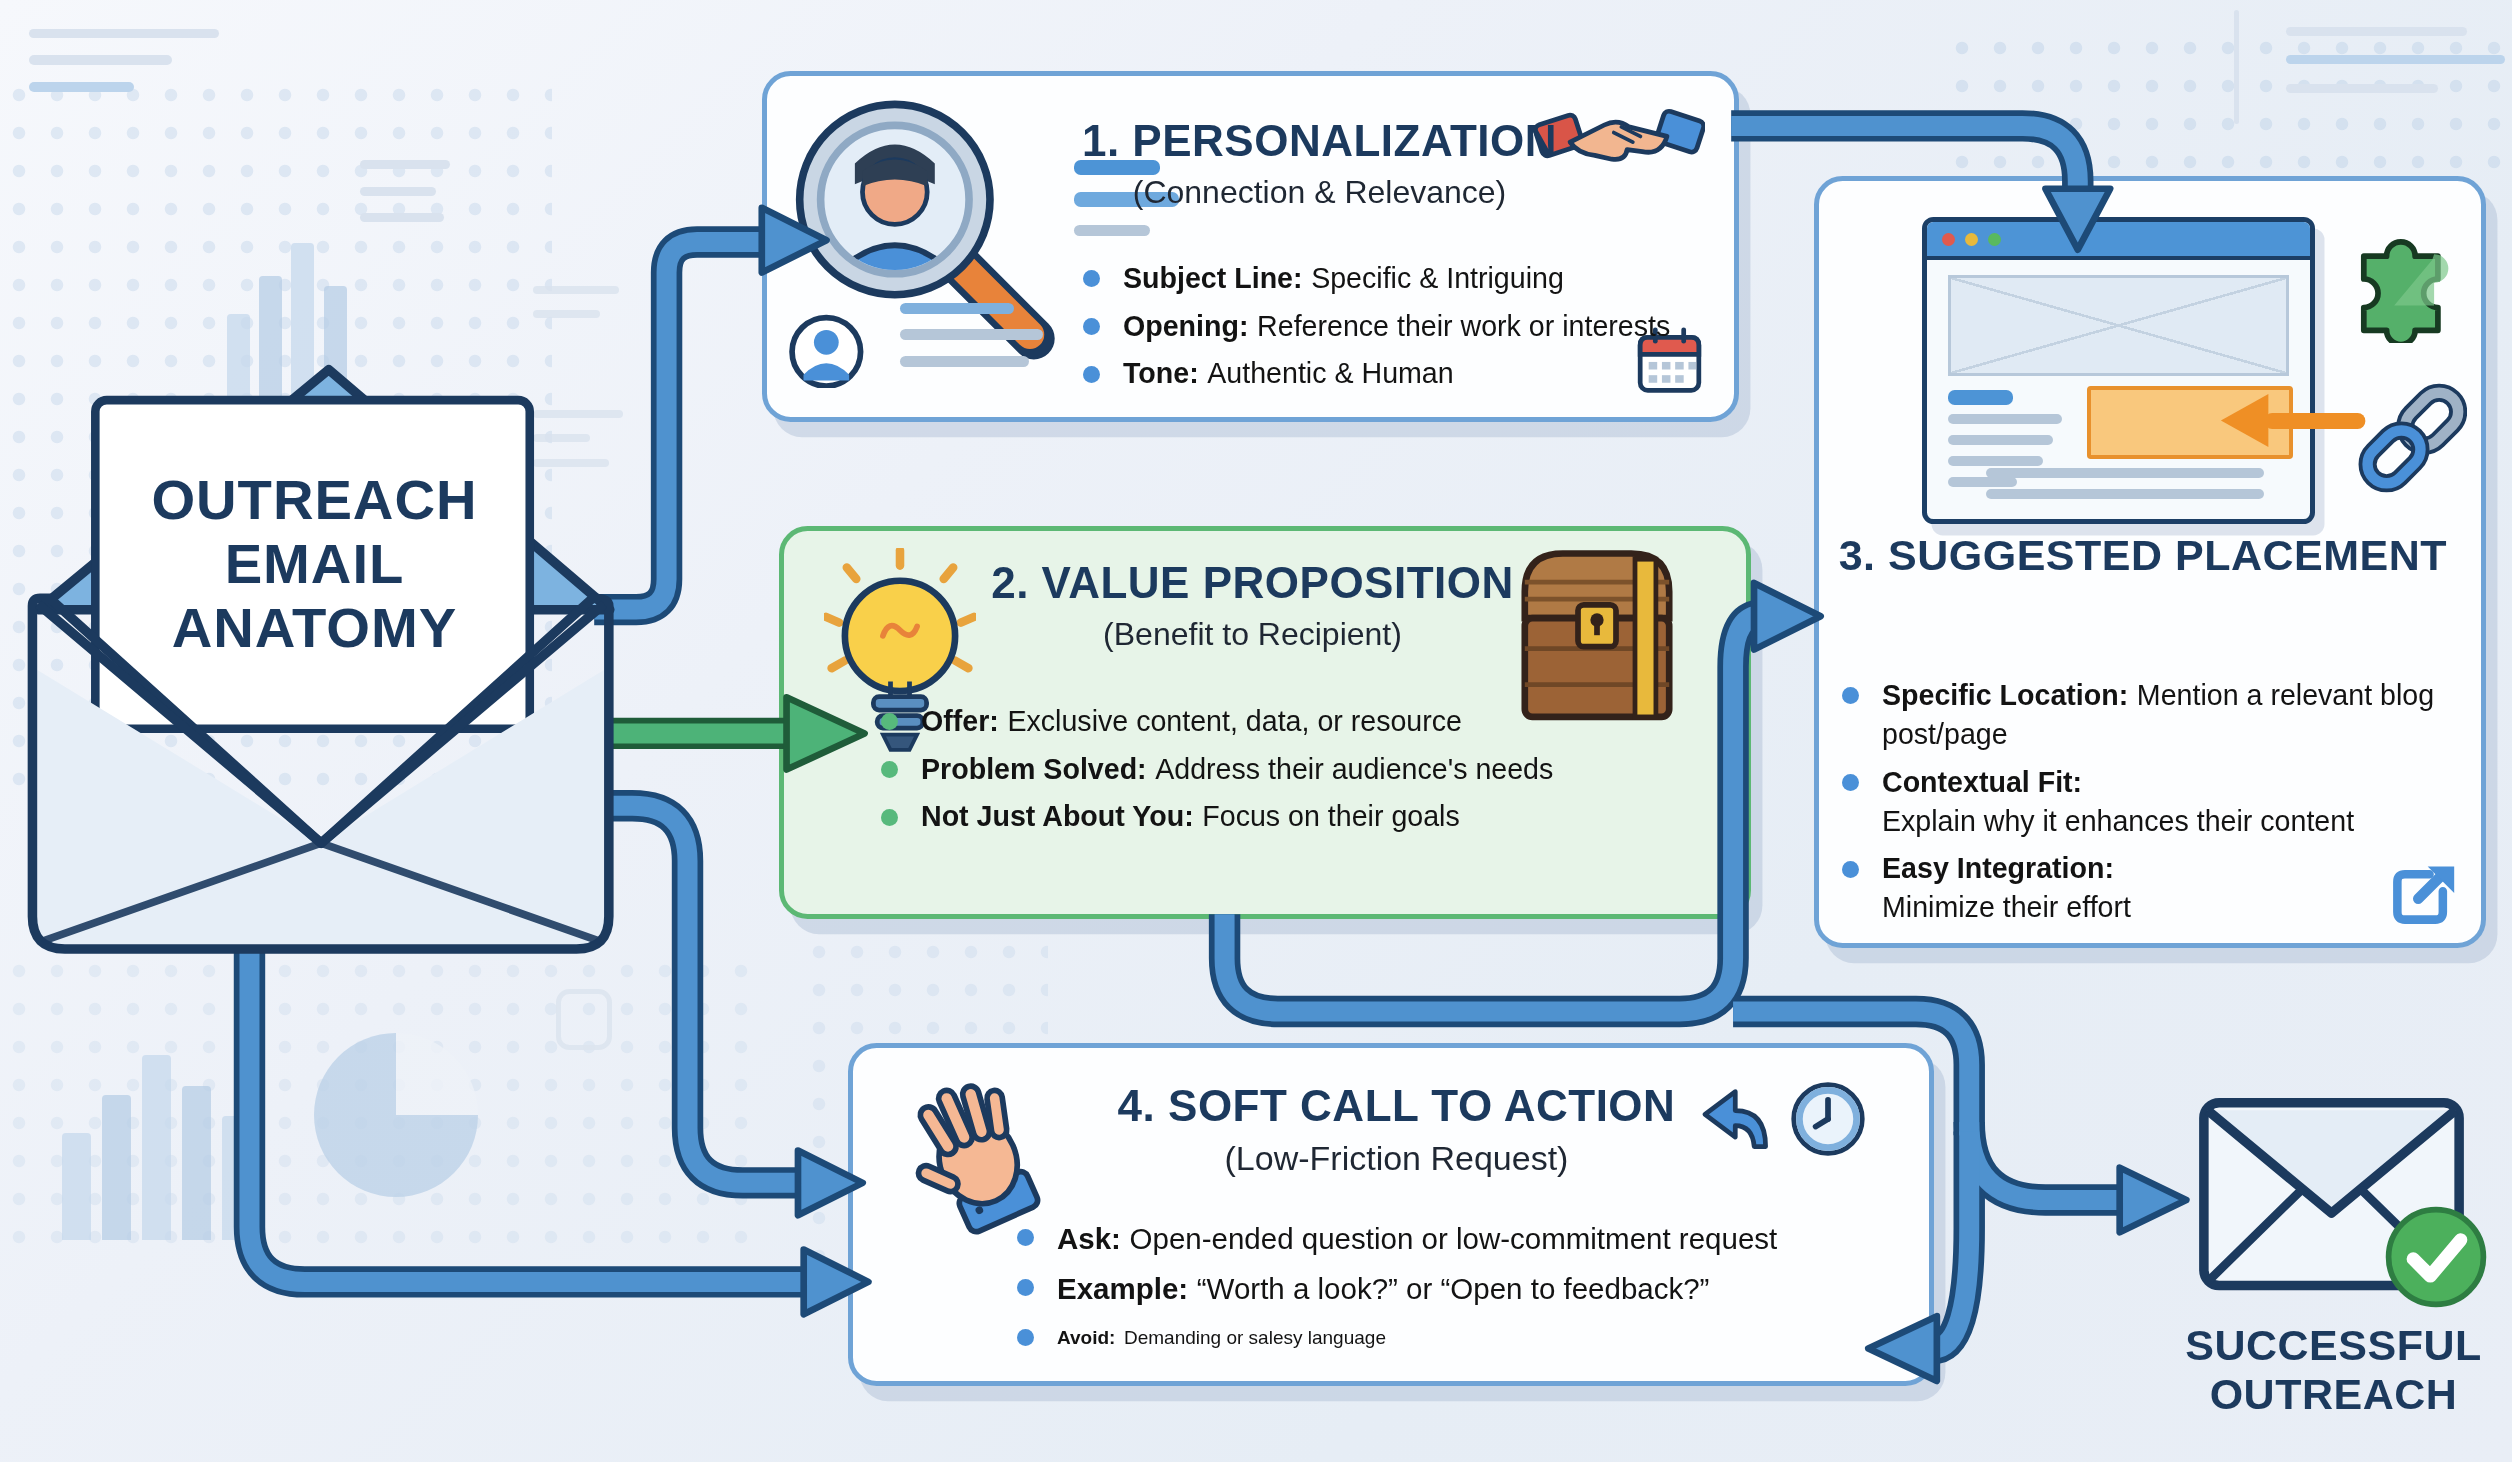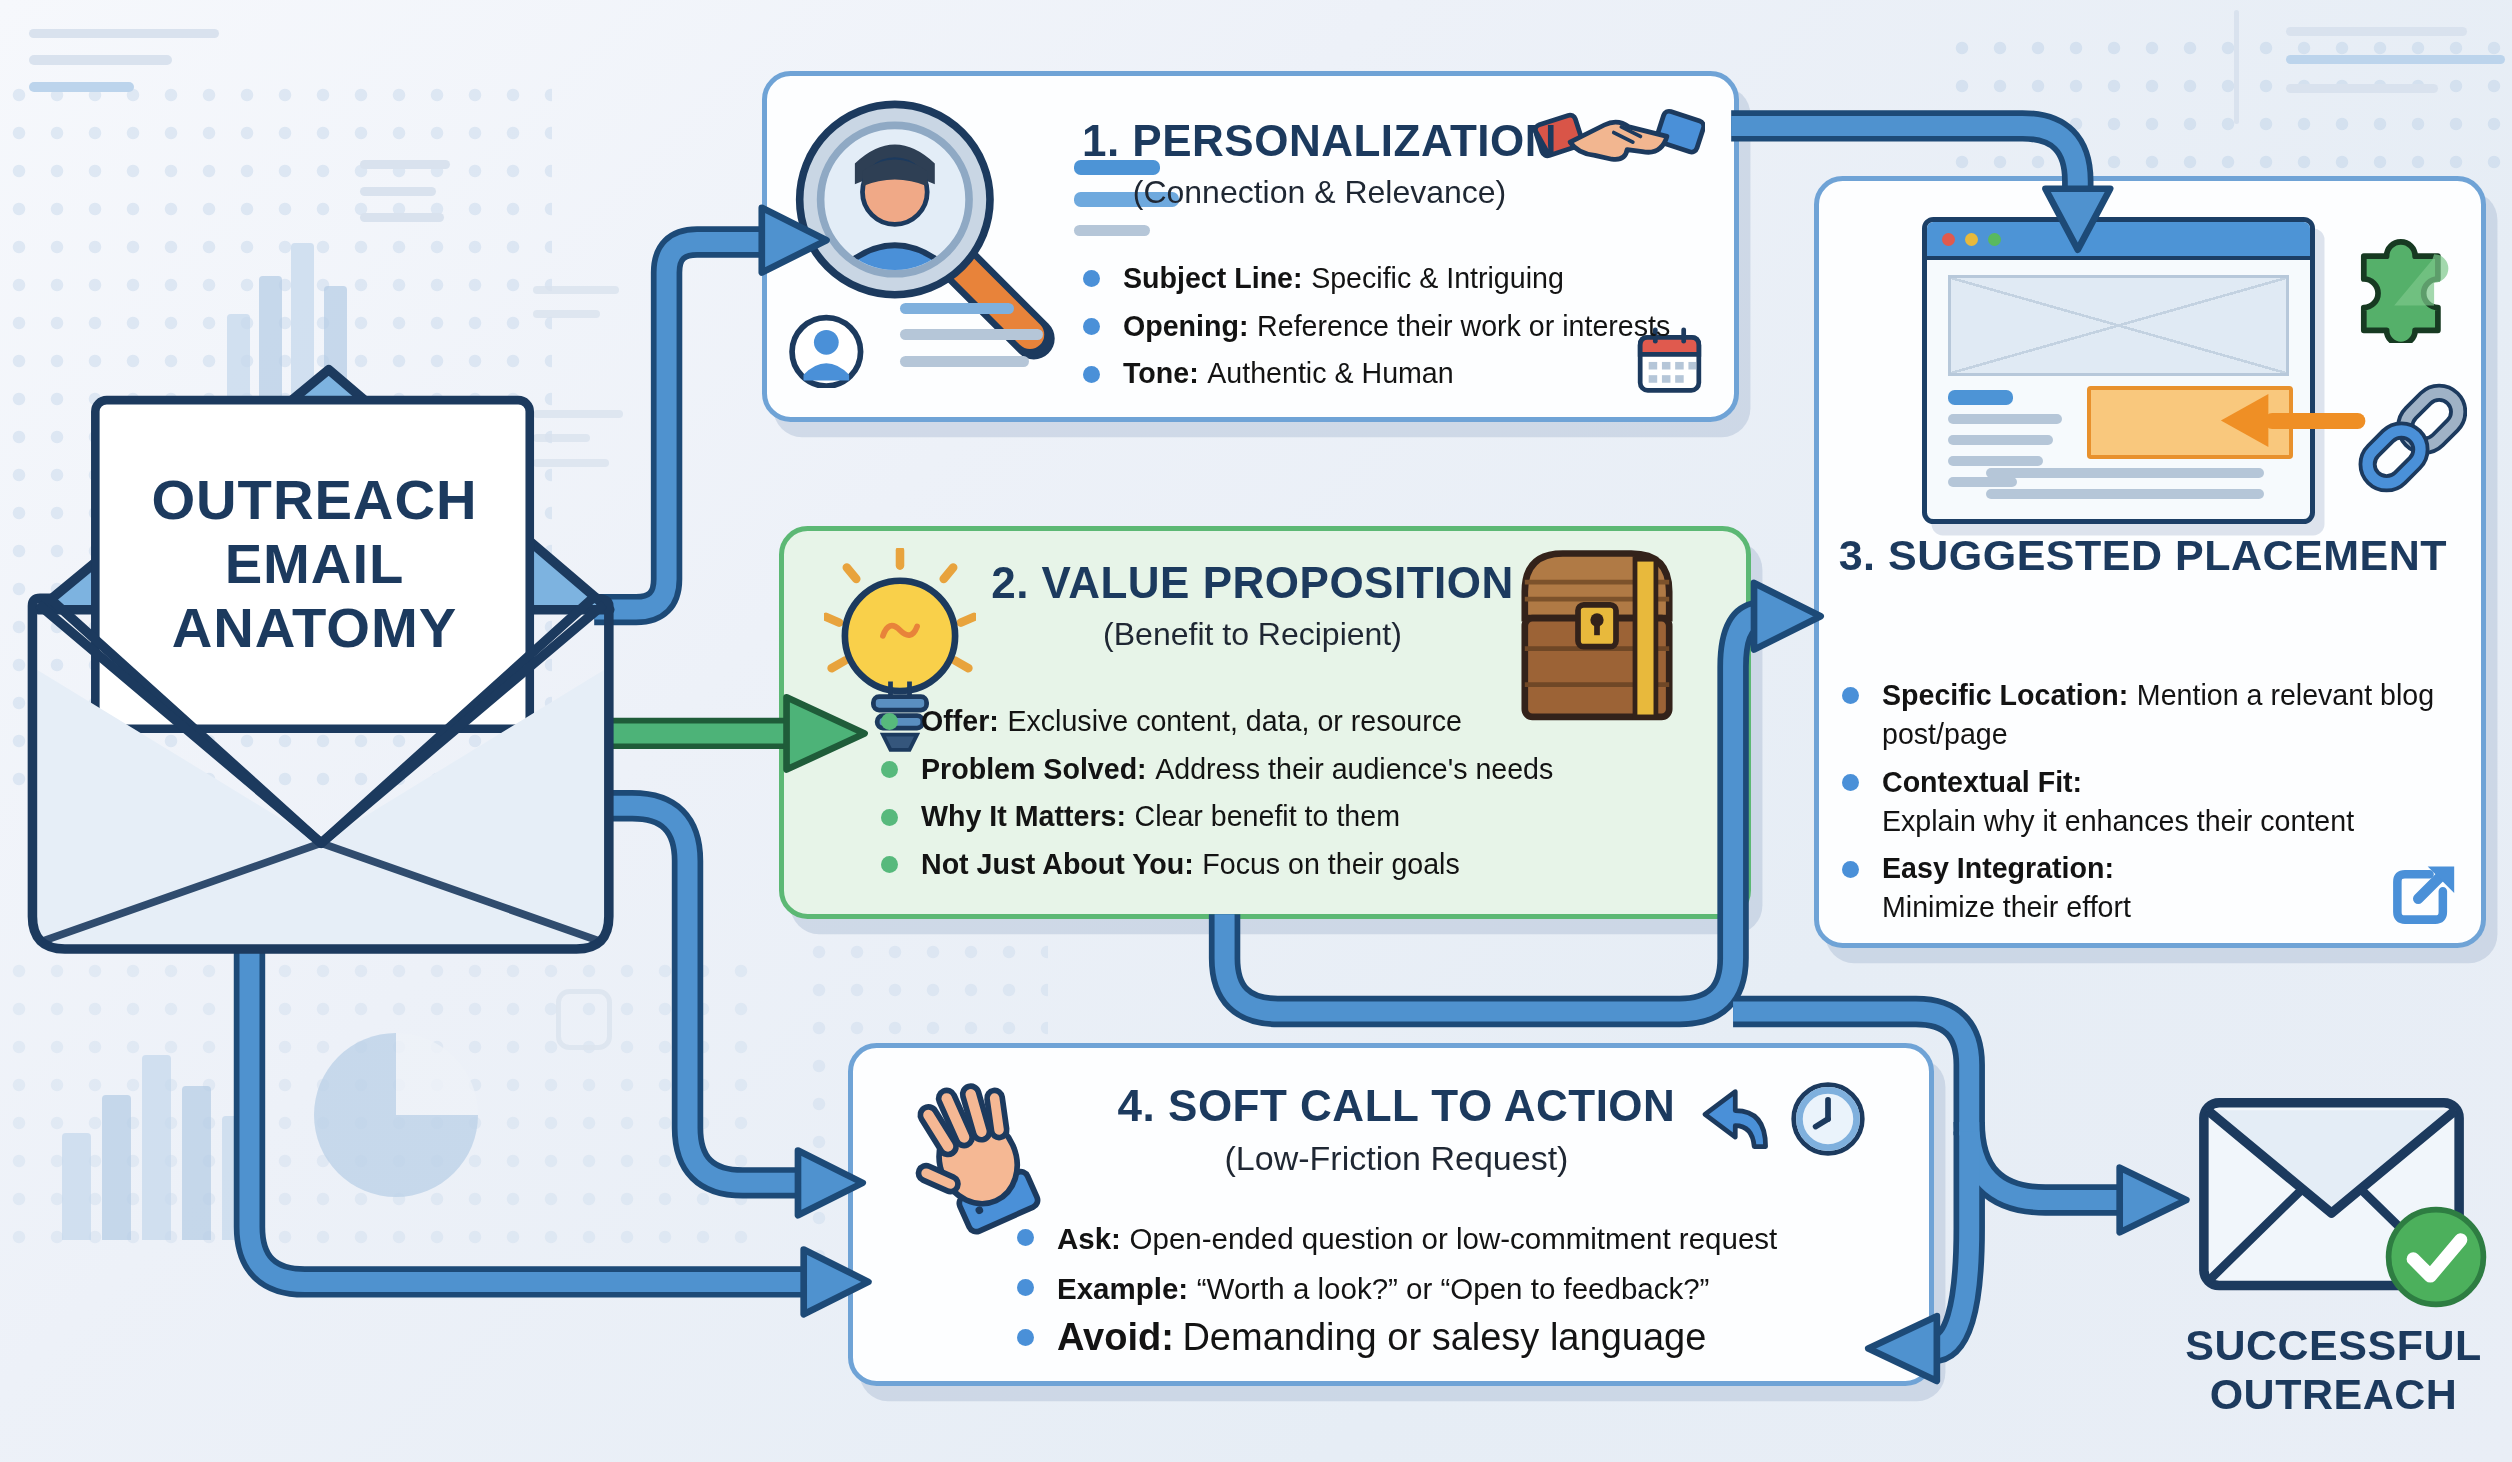--- a/index.html
+++ b/index.html
@@ -182,21 +182,20 @@
       <circle cx="86" cy="80" r="7" fill="#33221a"></circle>
         <rect x="83" y="82" width="6" height="14" fill="#33221a"></rect>
     </svg>
     <div class="titles" style="left:202px;top:27px;width:533px;">
       <div class="sec-title">2. VALUE PROPOSITION</div>
       <div class="sec-sub">(Benefit to Recipient)</div>
     </div>
     <ul class="bullets green" style="left:95px;top:171px;width:790px;">
       <li><span class="dot"></span><span class="b-label">Offer:</span><span class="b-text">Exclusive content, data, or resource</span></li>
       <li><span class="dot"></span><span class="b-label">Problem Solved:</span><span class="b-text">Address their audience's needs</span></li>
-      <li><span class="dot"></span><span class="b-label">Why It Matters:</span><span class="b-text">Clear benefit to them</span></li>
       <li><span class="dot"></span><span class="b-label">Not Just About You:</span><span class="b-text">Focus on their goals</span></li>
     </ul>
   </div>
 
   <div class="box" style="left:1814px;top:176px;width:662px;height:762px;">
 
     <div class="browser" style="left:103px;top:36px;width:383px;height:297px;">
       <div class="browser-bar">
         <span class="wdot" style="left:15.2px;background:#e05a4e;"></span>
         <span class="wdot" style="left:38px;background:#e8b93c;"></span>
@@ -274,21 +273,21 @@
       <line x1="42" y1="42" x2="42" y2="22" stroke="#1c3a5e" stroke-width="6" stroke-linecap="round"></line>
       <line x1="42" y1="42" x2="29" y2="50" stroke="#1c3a5e" stroke-width="6" stroke-linecap="round"></line>
     </svg>
     <div class="titles" style="left:229px;top:33px;width:629px;">
       <div class="sec-title">4. SOFT CALL TO ACTION</div>
       <div class="sec-sub" style="font-size:34px;">(Low-Friction Request)</div>
     </div>
     <ul class="bullets" style="left:162px;top:170px;width:876px;">
       <li style="font-size:29.5px;line-height:41px;"><span class="dot"></span><span class="b-label">Ask:</span><span class="b-text">Open-ended question or low-commitment request</span></li>
       <li style="font-size:29.5px;line-height:41px;"><span class="dot"></span><span class="b-label">Example:</span><span class="b-text">“Worth a look?” or “Open to feedback?”</span></li>
-      <li style="font-size:38px;line-height:41px;"><span class="dot"></span><span class="b-label">Avoid:</span><span class="b-text">Demanding or salesy language</span></li>
+      <li style="font-size:19px;line-height:41px;"><span class="dot"></span><span class="b-label">Avoid:</span><span class="b-text">Demanding or salesy language</span></li>
     </ul>
   </div>
 
   <svg class="abs" style="left:2198px;top:1097px;" width="267" height="200" viewBox="0 0 280 210">
     <rect x="6" y="6" width="268" height="192" rx="16" fill="#f1f6fb" stroke="#1c3a5e" stroke-width="10"></rect>
     <path d="M10,14 L140,122 L270,14" fill="#e4edf6" stroke="#1c3a5e" stroke-width="10" stroke-linejoin="round"></path>
     <path d="M12,192 L108,98 M268,192 L172,98" stroke="#1c3a5e" stroke-width="9" stroke-linecap="round"></path>
   </svg>
   <svg class="abs" style="left:2381px;top:1202px;" width="110" height="110" viewBox="0 0 116 116">
     <circle cx="58" cy="58" r="50" fill="#4cb05c" stroke="#2e7d42" stroke-width="6"></circle>

